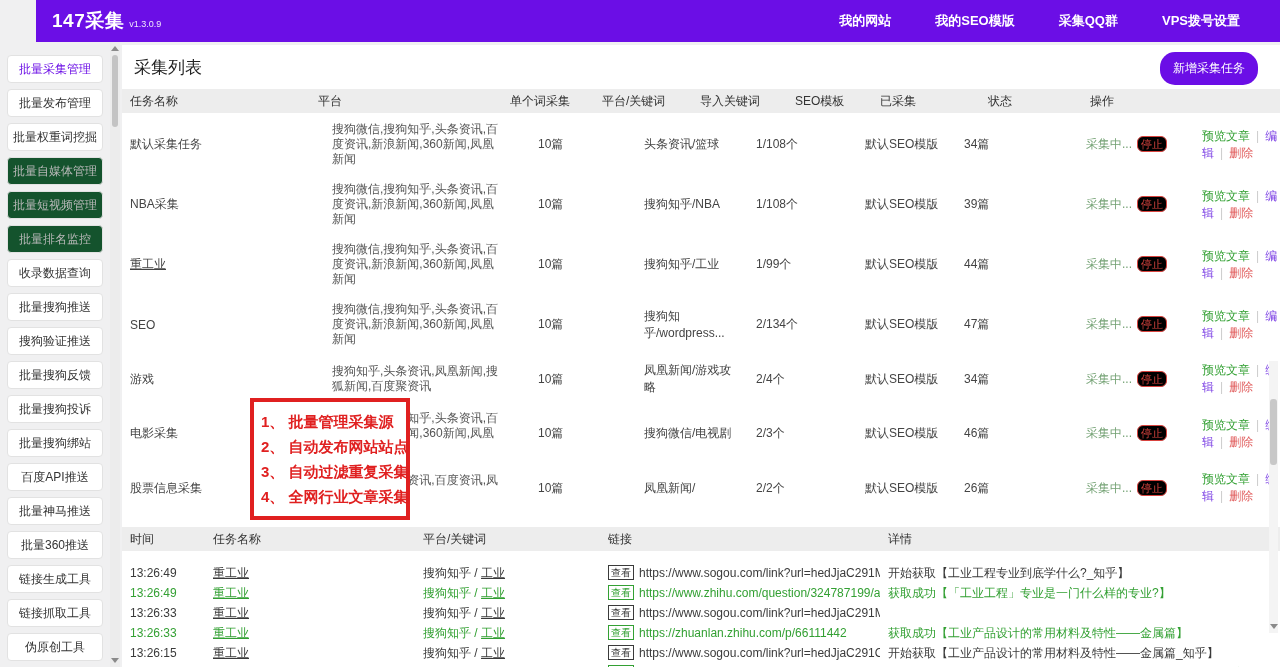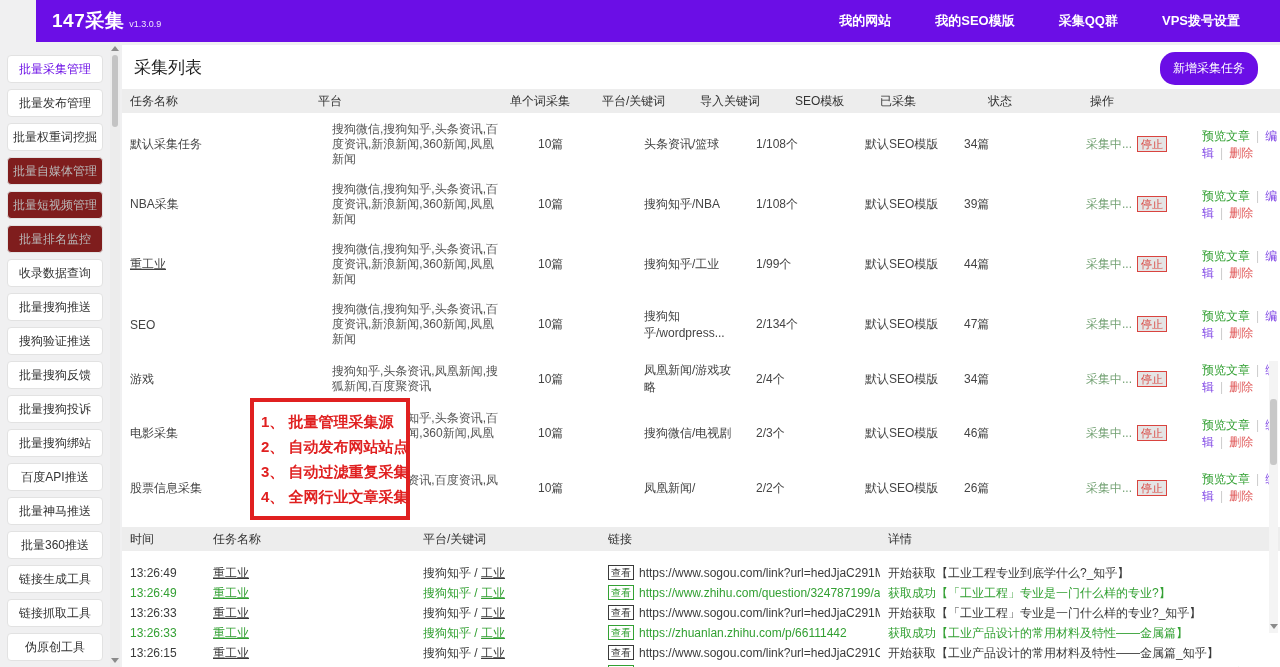--- a/index.html
+++ b/index.html
@@ -15,21 +15,21 @@
   .top-nav { display:flex; gap:44px; margin-right:26px; }
   .nav-item { color:#fff; font-size:13px; font-weight:bold; cursor:pointer; text-decoration:none; }
 
   
   .sidebar { position:absolute; left:0; top:42px; width:110px; height:625px; overflow:hidden; }
   .side-btn { width:96px; margin:6px auto 0; height:28px; line-height:26px; text-align:center;
               background:#fff; border:1px solid #e2e2e2; border-radius:4px; font-size:12px;
               color:#333; cursor:pointer; overflow:hidden; white-space:nowrap; }
   .sidebar .side-btn:first-of-type { margin-top:13px; }
   .side-btn.active { color:#6b0ee6; }
-  .side-btn.disabled { background:#7f1d1d; color:#b9b9b9; cursor:default; }
+  .side-btn.disabled { background:#14532d; color:#b9b9b9; cursor:default; }
 
   .side-scroll { position:absolute; left:110px; top:42px; width:10px; height:625px; background:#ececec; }
   .side-thumb { position:absolute; top:13px; left:2px; width:6px; height:72px; background:#c3c3c3; border-radius:3px; }
   .arr-up, .arr-dn { position:absolute; left:1px; width:0; height:0; border-left:4px solid transparent; border-right:4px solid transparent; }
   .arr-up { top:4px; border-bottom:5px solid #8a8a8a; }
   .arr-dn { bottom:4px; border-top:5px solid #8a8a8a; }
 
   
   .main { position:absolute; left:122px; top:45px; width:1158px; height:622px; background:#fff; overflow:hidden; }
   .panel-head { position:relative; height:38px; padding:11px 12px 0; }
@@ -40,21 +40,21 @@
   .cell { padding-left:8px; flex-shrink:0; overflow:hidden; }
   
   .c1{width:188px}.c2{width:192px}.c3{width:92px}.c4{width:98px}.c5{width:95px}
   .c6{width:85px}.c7{width:108px}.c8{width:102px}.c9{flex:1}
   .t1-head { display:flex; background:#ededed; height:24px; line-height:24px; font-size:12px; color:#333; margin-top:6px; }
   .t1-row  { display:flex; align-items:center; font-size:12px; color:#444; padding:9px 0 6px; min-height:33px;gap:14px; }
   .t1-row .c2 { color:#555; line-height:15px; padding-right:14px; }
   .t1-row.u .name { text-decoration:underline; cursor:pointer; }
   .running { color:#74a274; }
   .stop-btn { display:inline-block; margin-left:5px; border:1px solid #d9443f; color:#d9443f;
-              font-size:11px; line-height:14px; padding:0 3px; border-radius:0; background:#e5e5e5; cursor:pointer; }
+              font-size:11px; line-height:14px; padding:0 3px; border-radius:6px; background:#000000; cursor:pointer; }
   .act { cursor:pointer; }
   .act.green{ color:#33a033; } .act.purple{ color:#7b3fe4; } .act.red{ color:#e05a5a; }
   .sep { color:#ccc; margin:0 6px; }
 
   
   .d1{width:83px}.d2{width:210px}.d3{width:185px}.d4{width:280px}.d5{flex:1}
   .t2-head { display:flex; background:#ededed; height:24px; line-height:24px; font-size:12px; color:#333; margin-top:16px; }
   .t2-body { height:231px; overflow:hidden; margin-top:12px; }
   .log-row { display:flex; height:20px; line-height:20px; font-size:12px; white-space:nowrap; }
   .c-black { color:#3a3a3a; } .c-green { color:#33a033; }
@@ -266,21 +266,20 @@
         <div class="cell d2"><span class="task">重工业</span></div>
         <div class="cell d3"><span>搜狗知乎 / </span><span class="kw">工业</span></div>
         <div class="cell d4"><span class="view-tag">查看</span><span>https://www.zhihu.com/question/324787199/answer/696381922</span></div>
         <div class="cell d5">获取成功【「工业工程」专业是一门什么样的专业?】</div>
       </div>
       <div class="log-row c-black">
         <div class="cell d1">13:26:33</div>
         <div class="cell d2"><span class="task">重工业</span></div>
         <div class="cell d3"><span>搜狗知乎 / </span><span class="kw">工业</span></div>
         <div class="cell d4"><span class="view-tag">查看</span><span>https://www.sogou.com/link?url=hedJjaC291MBtMZVirtXo7CqjI0tE6...</span></div>
-        <div class="cell d5">开始获取【「工业工程」专业是一门什么样的专业?_知乎】</div>
       </div>
       <div class="log-row c-green">
         <div class="cell d1">13:26:33</div>
         <div class="cell d2"><span class="task">重工业</span></div>
         <div class="cell d3"><span>搜狗知乎 / </span><span class="kw">工业</span></div>
         <div class="cell d4"><span class="view-tag">查看</span><span>https://zhuanlan.zhihu.com/p/66111442</span></div>
         <div class="cell d5">获取成功【工业产品设计的常用材料及特性——金属篇】</div>
       </div>
       <div class="log-row c-black">
         <div class="cell d1">13:26:15</div>

